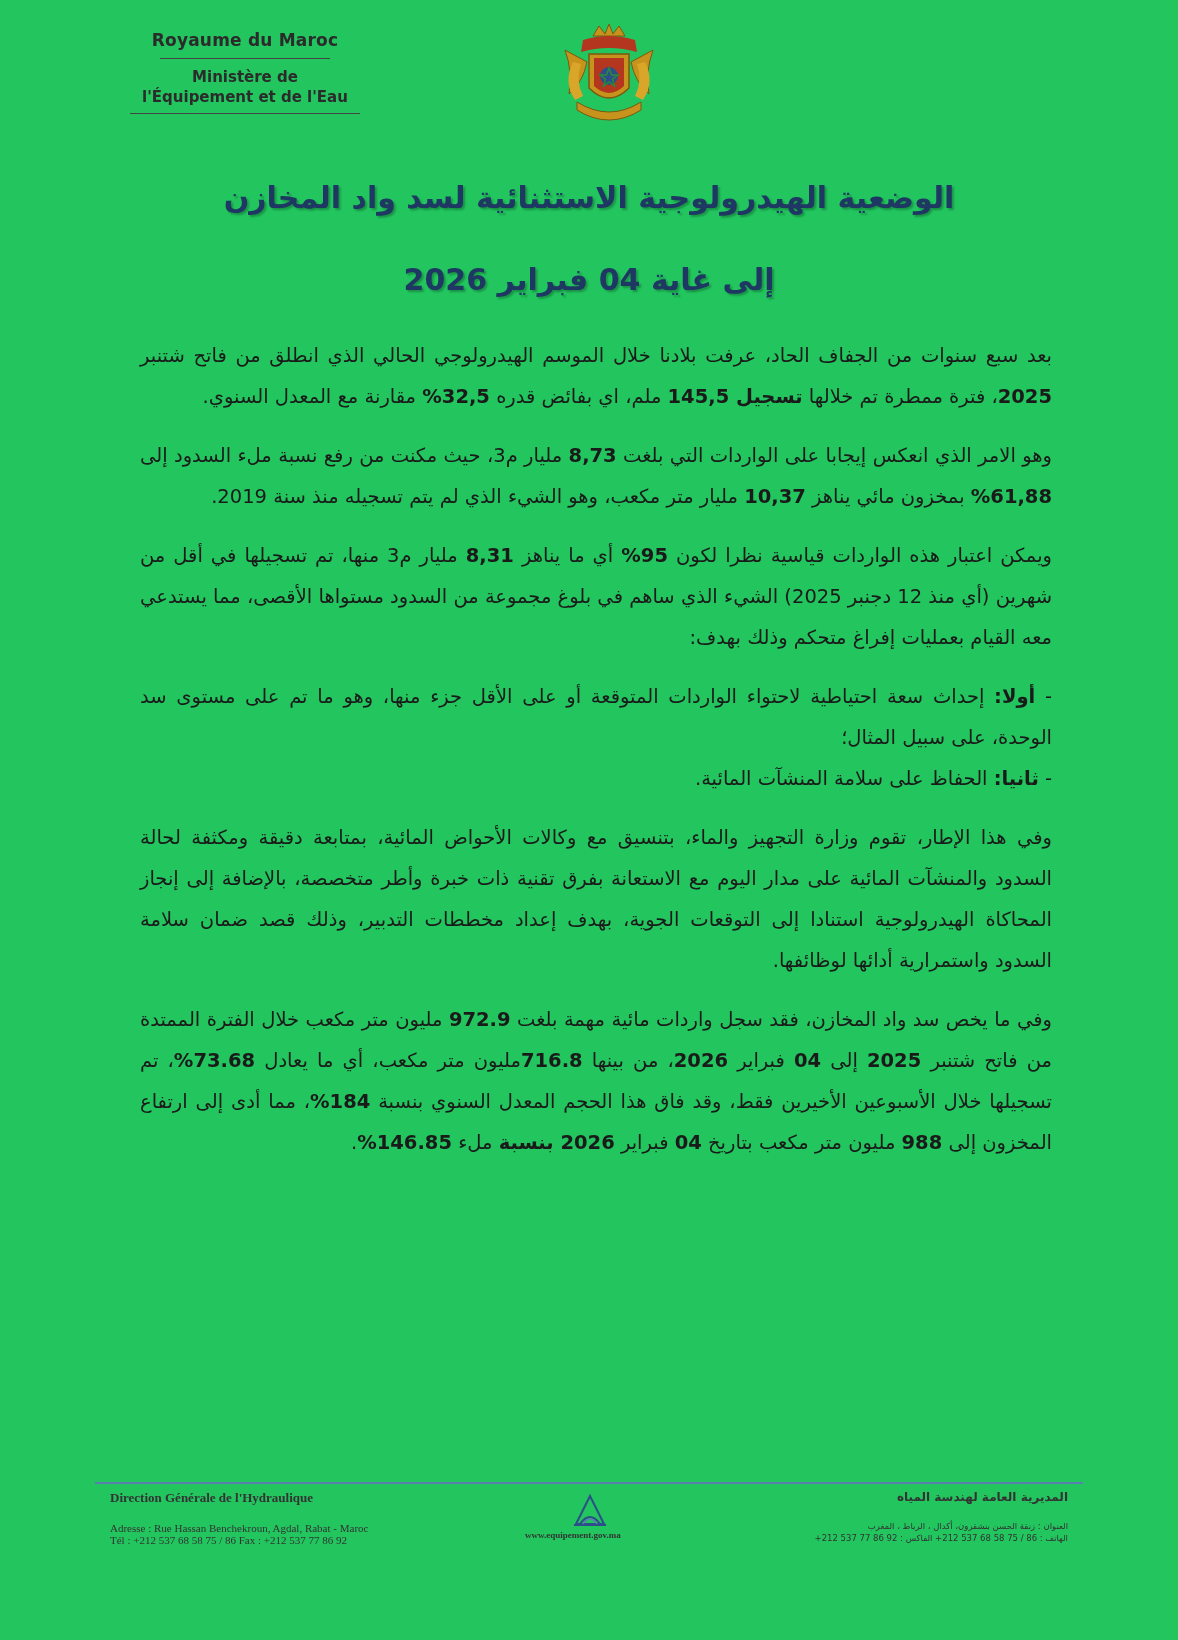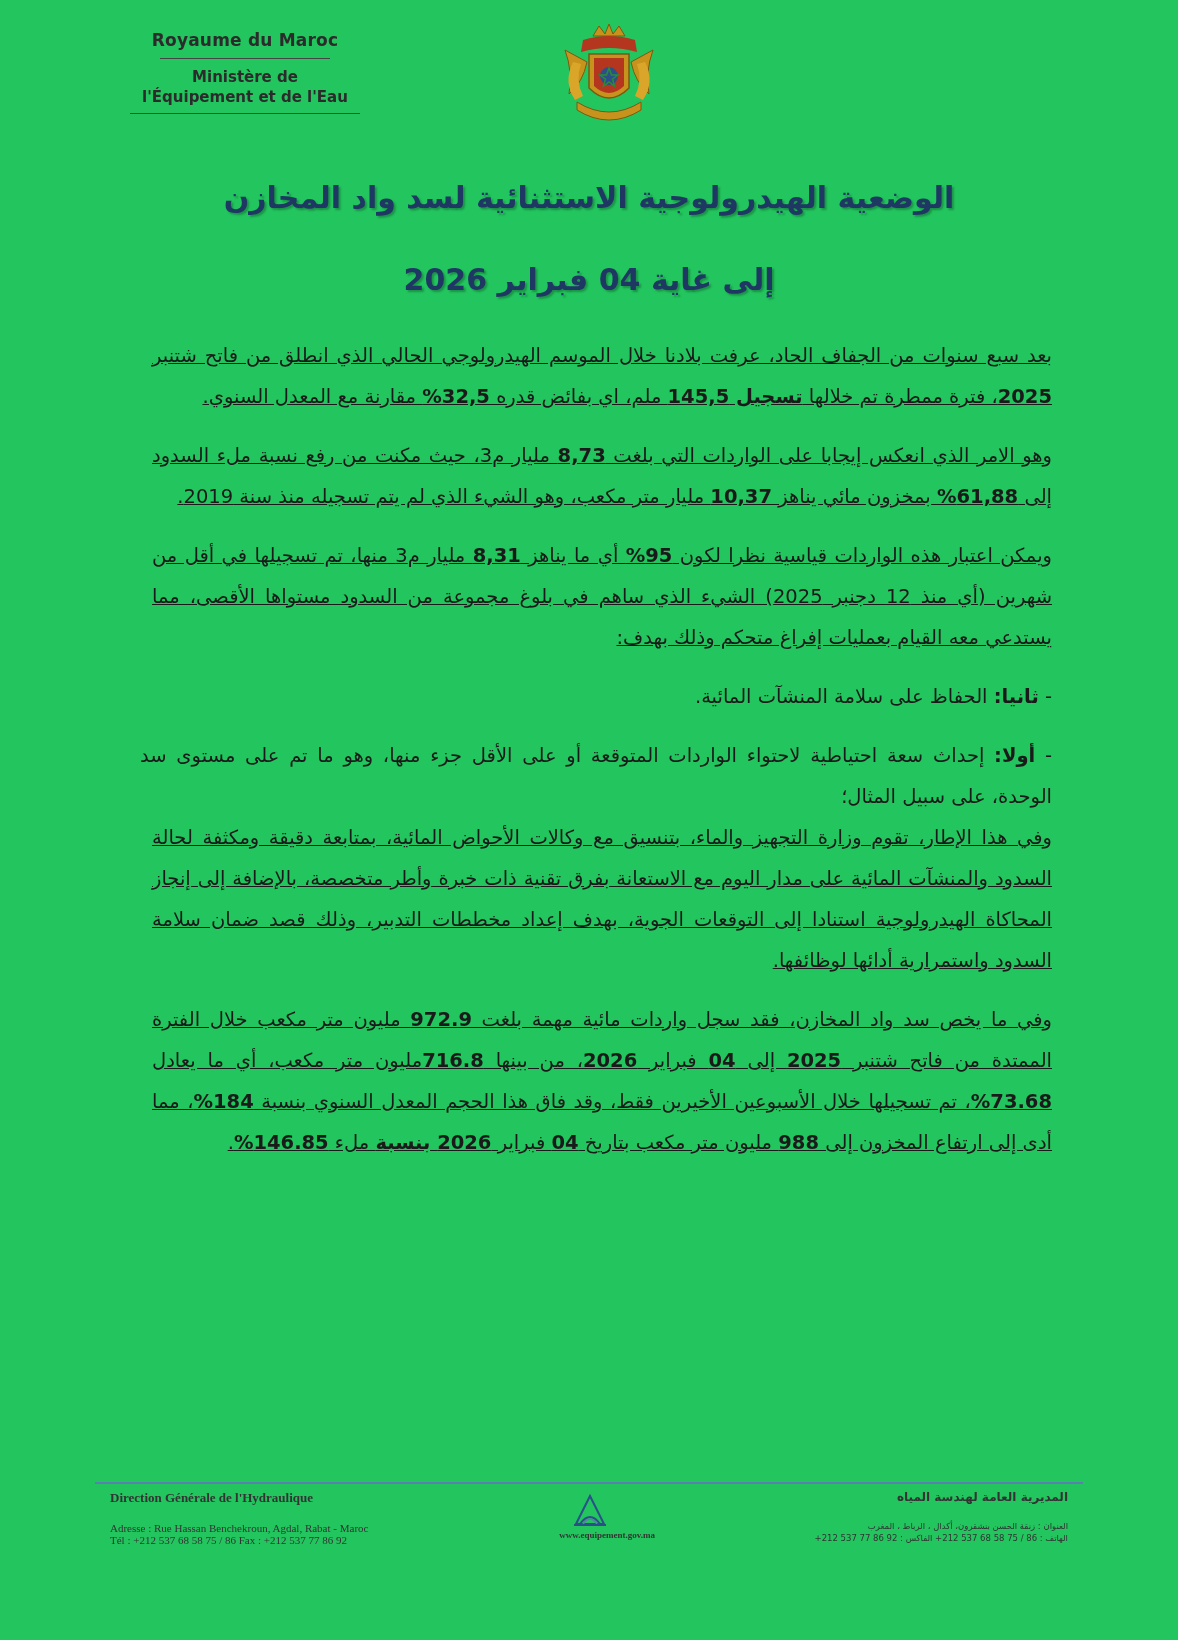--- a/index.html
+++ b/index.html
@@ -34,36 +34,36 @@
     }
     .title.t1 { top: 180px; }
     .title.t2 { top: 262px; }
 
     .body-text {
       position: absolute; left: 140px; width: 912px; top: 335px;
       direction: rtl; text-align: justify;
       font-family: "DejaVu Sans", sans-serif; font-size: 19.5px; line-height: 41px;
       color: #1a1a1a;
     }
-    .body-text p { margin: 0 0 18px 12px; text-decoration: underline; }
+    .body-text p { margin: 0 0 18px 0; }
     .body-text b { font-weight: bold; }
     .bullet { padding-right: 0; }
 
     .footer-rule {
       position: absolute; left: 95px; right: 95px; top: 1482px; height: 2px; background: #5b7fb0;
     }
     .foot-left {
       position: absolute; left: 110px; top: 1490px; width: 380px;
       font-family: "Liberation Serif", serif; color: #333;
     }
     .foot-left .dg { font-size: 13px; font-weight: bold; }
     .foot-left .addr { font-size: 11px; margin-top: 16px; line-height: 12px; }
 
     .foot-center {
-      position: absolute; left: 525px; top: 1492px; width: 130px; text-align: right;
+      position: absolute; left: 525px; top: 1492px; width: 130px; text-align: left;
       font-family: "Liberation Serif", serif; color: #333;
     }
     .foot-center .logo { width: 36px; height: 36px; margin: 0 auto; }
     .foot-center .web { font-size: 9px; font-weight: bold; margin-top: 2px; }
 
     .foot-right {
       position: absolute; right: 110px; top: 1490px; width: 340px; text-align: right;
       direction: rtl; font-family: "DejaVu Sans", sans-serif; color: #333;
     }
     .foot-right .dg { font-size: 12px; font-weight: bold; }
@@ -100,25 +100,25 @@
 
 
   <div class="title t1">الوضعية الهيدرولوجية الاستثنائية لسد واد المخازن</div>
   <div class="title t2">إلى غاية 04 فبراير 2026</div>
 
   <div class="body-text">
     <p><span>بعد سبع سنوات من الجفاف الحاد، عرفت بلادنا خلال الموسم الهيدرولوجي الحالي الذي انطلق من فاتح شتنبر </span><b>2025</b><span>، فترة ممطرة تم خلالها </span><b>تسجيل 145,5</b><span> ملم، اي بفائض قدره </span><b>32,5%</b><span> مقارنة مع المعدل السنوي.</span></p>
     <p><span>وهو الامر الذي انعكس إيجابا على الواردات التي بلغت </span><b>8,73</b><span> مليار م3، حيث مكنت من رفع نسبة ملء السدود إلى </span><b>61,88%</b><span> بمخزون مائي يناهز </span><b>10,37</b><span> مليار متر مكعب، وهو الشيء الذي لم يتم تسجيله منذ سنة 2019.</span></p>
     <p><span>ويمكن اعتبار هذه الواردات قياسية نظرا لكون </span><b>95%</b><span> أي ما يناهز </span><b>8,31</b><span> مليار م3 منها، تم تسجيلها في أقل من شهرين (أي منذ 12 دجنبر 2025) الشيء الذي ساهم في بلوغ مجموعة من السدود مستواها الأقصى، مما يستدعي معه القيام بعمليات إفراغ متحكم وذلك بهدف:</span></p>
     <div>
+      <div class="bullet">
+        <span>- </span><b>أولا:</b><span> إحداث سعة احتياطية لاحتواء الواردات المتوقعة أو على الأقل جزء منها، وهو ما تم على مستوى سد الوحدة، على سبيل المثال؛</span>
+      </div>
       <div class="bullet" style="margin-bottom:18px;">
         <span>- </span><b>ثانيا:</b><span> الحفاظ على سلامة المنشآت المائية.</span>
-      </div>
-      <div class="bullet">
-        <span>- </span><b>أولا:</b><span> إحداث سعة احتياطية لاحتواء الواردات المتوقعة أو على الأقل جزء منها، وهو ما تم على مستوى سد الوحدة، على سبيل المثال؛</span>
       </div>
     </div>
     <p><span>وفي هذا الإطار، تقوم وزارة التجهيز والماء، بتنسيق مع وكالات الأحواض المائية، بمتابعة دقيقة ومكثفة لحالة السدود والمنشآت المائية على مدار اليوم مع الاستعانة بفرق تقنية ذات خبرة وأطر متخصصة، بالإضافة إلى إنجاز المحاكاة الهيدرولوجية استنادا إلى التوقعات الجوية، بهدف إعداد مخططات التدبير، وذلك قصد ضمان سلامة السدود واستمرارية أدائها لوظائفها.</span></p>
     <p><span>وفي ما يخص سد واد المخازن، فقد سجل واردات مائية مهمة بلغت </span><b>972.9</b><span> مليون متر مكعب خلال الفترة الممتدة من فاتح شتنبر </span><b>2025</b><span> إلى </span><b>04</b><span> فبراير </span><b>2026</b><span>، من بينها </span><b>716.8</b><span>مليون متر مكعب، أي ما يعادل </span><b>73.68%</b><span>، تم تسجيلها خلال الأسبوعين الأخيرين فقط، وقد فاق هذا الحجم المعدل السنوي بنسبة </span><b>184%</b><span>، مما أدى إلى ارتفاع المخزون إلى </span><b>988</b><span> مليون متر مكعب بتاريخ </span><b>04</b><span> فبراير </span><b>2026 بنسبة</b><span> ملء </span><b>146.85%</b><span>.</span></p>
   </div>
 
   <div class="footer-rule"></div>
 
   <div class="foot-left">
     <div class="dg">Direction Générale de l'Hydraulique</div>

